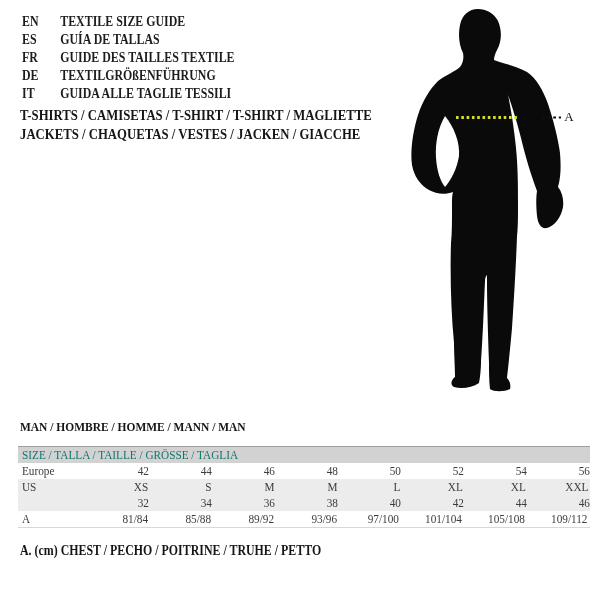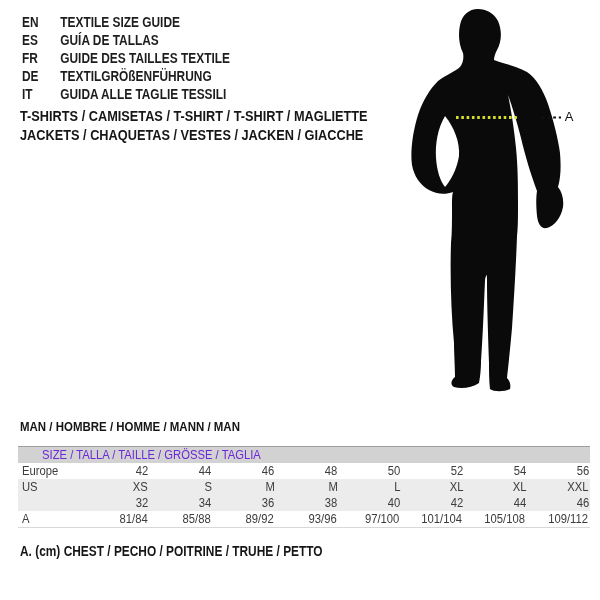--- a/index.html
+++ b/index.html
@@ -1,39 +1,39 @@
 <!DOCTYPE html>
 <html><head>
 <meta charset="utf-8">
 <style>
   html,body{margin:0;padding:0;background:#ffffff;}
   .stage{
     position:relative;width:600px;height:600px;background:#ffffff;overflow:hidden;
-    font-family:Liberation Sans, sans-serif;color:#1d1d1d;
+    font-family:Liberation Serif, serif;color:#1d1d1d;
   }
   
   .lang-block{position:absolute;left:22px;top:13px;}
   .lang-row{position:relative;height:18px;transform:scaleX(0.85);transform-origin:left top;white-space:nowrap;}
   .lang-code{position:absolute;left:0;top:0;font-weight:bold;font-size:14px;line-height:18px;color:#1d1d1d;}
   .lang-label{position:absolute;left:45px;top:0;font-weight:bold;font-size:14px;line-height:18px;color:#1d1d1d;}
   
   .product-lines{position:absolute;left:20px;top:106px;font-weight:bold;font-size:15px;line-height:19px;
     transform:scaleX(0.85);transform-origin:left top;white-space:nowrap;color:#161616;}
   
   .figure-area{position:absolute;left:390px;top:3px;width:210px;height:392px;}
   .measure-label{position:absolute;left:561px;top:109px;width:16px;text-align:center;
     font-size:13px;font-weight:normal;color:#111;}
   
   .gender-caption{position:absolute;left:20px;top:419px;font-weight:bold;font-size:13.5px;
     transform:scaleX(0.85);transform-origin:left top;white-space:nowrap;color:#161616;}
   
   .size-table{position:absolute;left:18px;top:446px;width:572px;border-top:1px solid #9e9e9e;
     border-bottom:1px solid #d8d8d8;font-size:12.5px;color:#3c3c3c;}
   .t-row{display:flex;height:16px;align-items:center;}
-  .t-row.header{background:#d2d2d2;color:#6d28d9;padding-left:20px;}
+  .t-row.header{background:#d2d2d2;color:#0f766e;}
   .t-row.stripe{background:#ececec;}
   .t-row .rlabel{width:68px;padding-left:4px;box-sizing:border-box;white-space:nowrap;}
   .t-row .cell{flex:1;text-align:right;}
   .cnd{display:inline-block;transform:scaleX(0.9);transform-origin:center;white-space:nowrap;}
   .cndl{display:inline-block;transform:scaleX(0.9);transform-origin:left center;white-space:nowrap;}
   
   .footnote{position:absolute;left:20px;top:543px;font-weight:bold;font-size:14px;
     transform:scaleX(0.85);transform-origin:left top;white-space:nowrap;color:#161616;}
 </style>
 </head>

